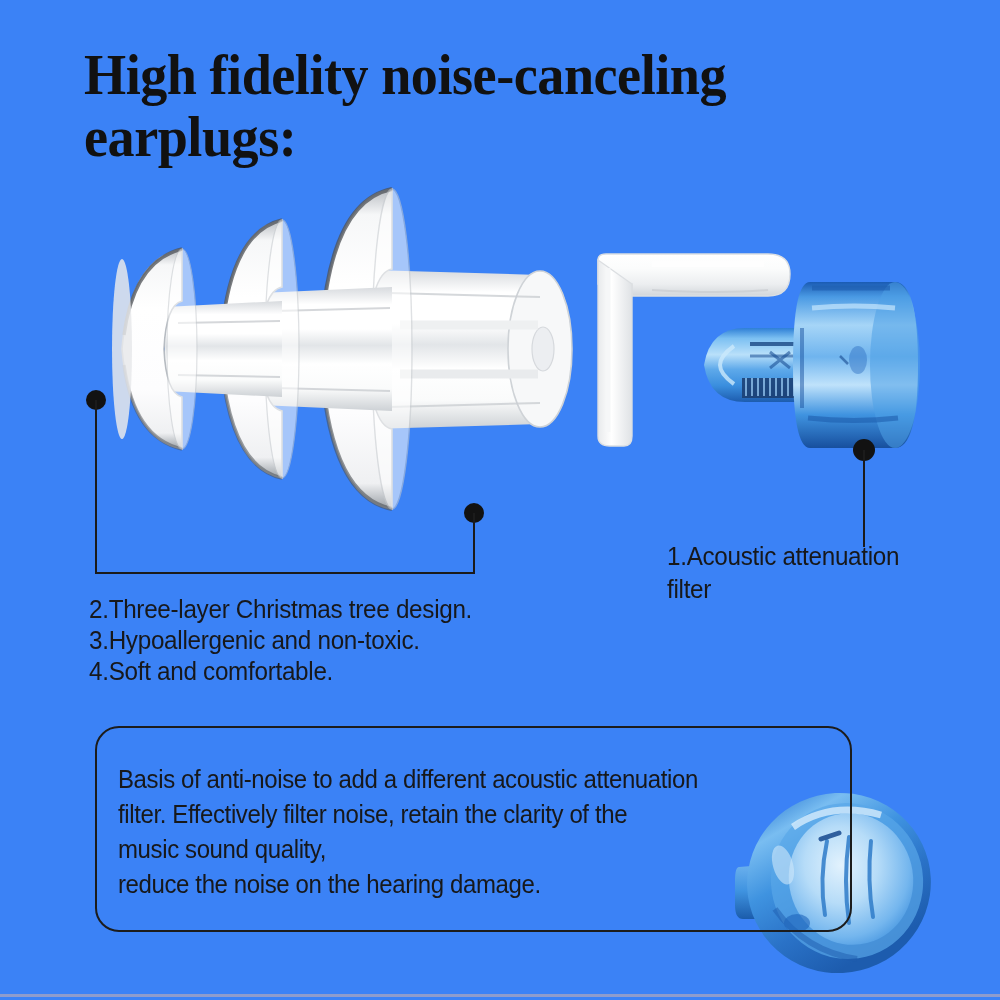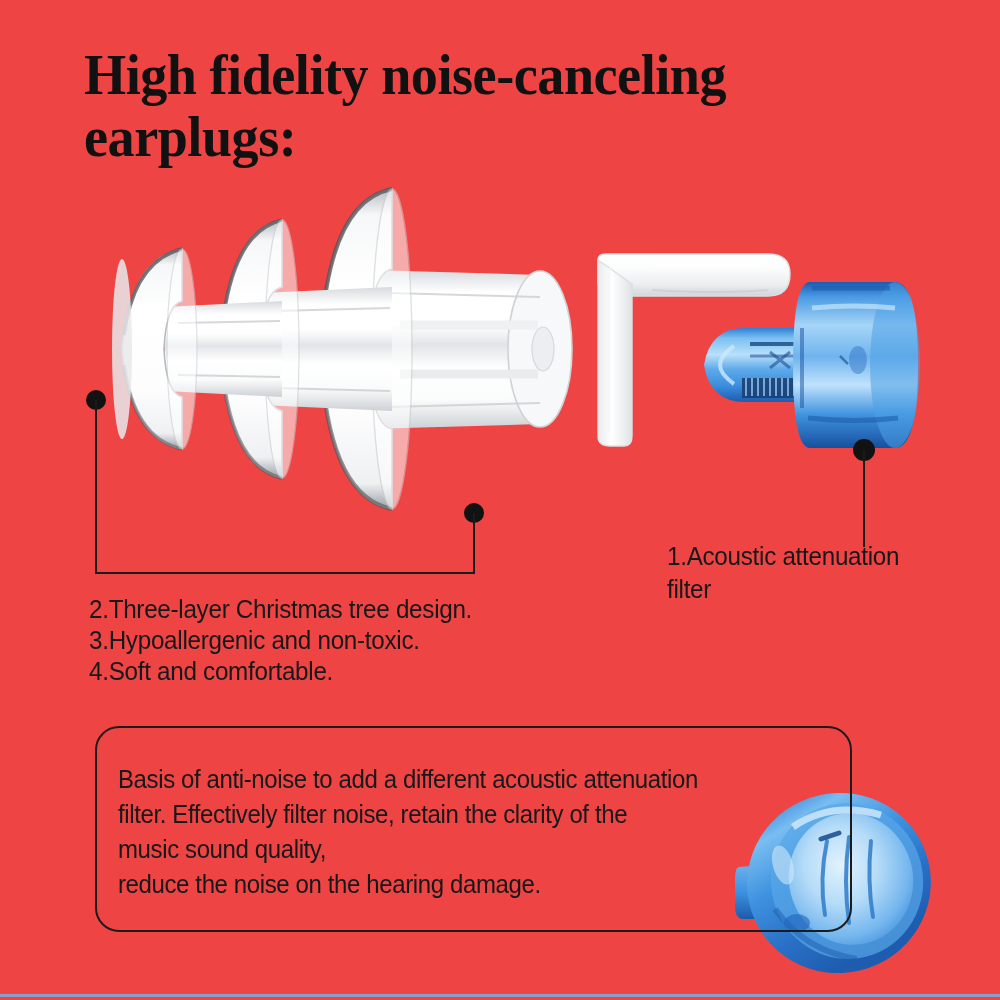--- a/index.html
+++ b/index.html
@@ -12,21 +12,21 @@
     width: 1000px;
     height: 1000px;
     position: relative;
     overflow: hidden;
     font-family: "Liberation Sans", sans-serif;
     -webkit-font-smoothing: antialiased;
   }
   .page {
     position: absolute;
     inset: 0;
-    background: #ef4444;
+    background: #3b82f6;
   }
 
   
   .title {
     position: absolute;
     left: 84px;
     top: 44px;
     width: 830px;
     font-family: "Liberation Serif", "DejaVu Serif", serif;
     font-weight: bold;

